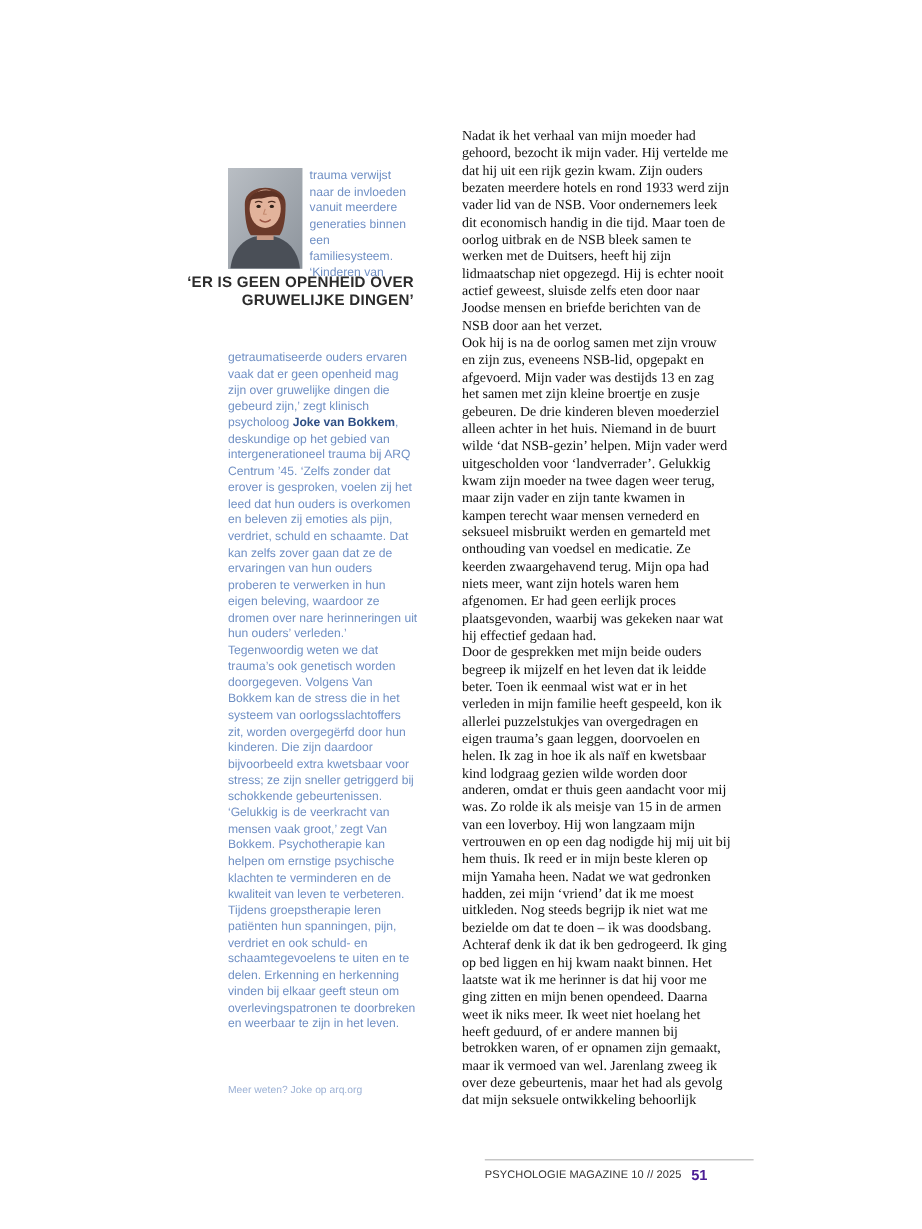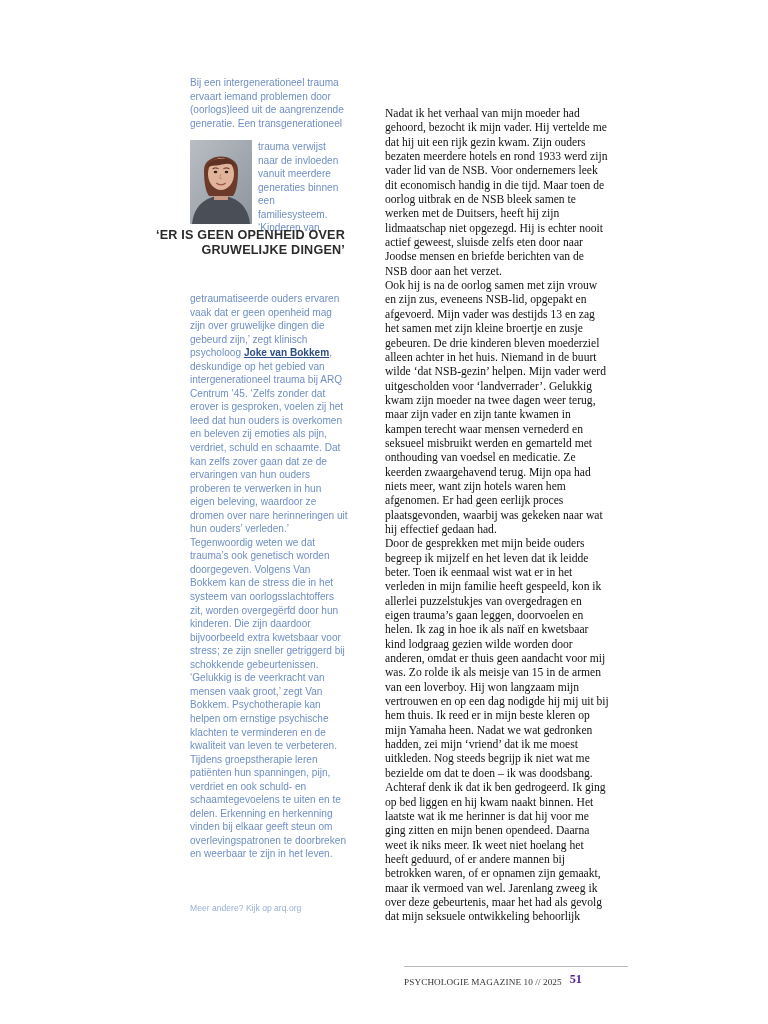--- a/index.html
+++ b/index.html
@@ -75,21 +75,20 @@
     top: 292px;
     width: 158px;
     font-family: "Liberation Sans", sans-serif;
     color: #6f8fc4;
     font-size: 10.1px;
     line-height: 13.55px;
   }
   .body-left .name {
     color: #2e4f86;
     font-weight: bold;
-    text-decoration: underline;
   }
   .meer-weten {
     position: absolute;
     left: 190px;
     top: 903px;
     width: 160px;
     font-family: "Liberation Sans", sans-serif;
     color: #9bb0d4;
     font-size: 8.6px;
     line-height: 11px;
@@ -111,23 +110,23 @@
     margin: 0;
   }
 
   
   .footer {
     position: absolute;
     left: 404px;
     top: 972px;
     width: 224px;
     display: flex;
-    align-items: flex-end;
+    align-items: center;
     justify-content: flex-start;
-    font-family: Liberation Serif, serif;
+    font-family: Liberation Sans, sans-serif;
   }
   .footer-rule {
     position: absolute;
     left: 404px;
     top: 966px;
     width: 224px;
     height: 1px;
     background: #b9b9b9;
   }
   .footer-text {
@@ -140,21 +139,20 @@
     font-weight: bold;
     color: #4c1d95;
     margin-left: 8px;
   }
 </style>
 </head>
 <body>
 
 <div class="page">
 
-  <div class="intro-text">Bij een intergenerationeel trauma ervaart iemand problemen door (oorlogs)leed uit de aangrenzende generatie. Een transgenerationeel</div>
 
   <div class="portrait">
     <svg width="62" height="84" viewBox="0 0 62 84" xmlns="http://www.w3.org/2000/svg">
       <defs>
         <linearGradient id="bg" x1="0" y1="0" x2="1" y2="1">
           <stop offset="0%" stop-color="#b9bec4"></stop>
           <stop offset="100%" stop-color="#8d949c"></stop>
         </linearGradient>
       </defs>
       <rect x="0" y="0" width="62" height="84" fill="url(#bg)"></rect>
@@ -181,21 +179,21 @@
     </svg>
   </div>
 
   <div class="wrap-block">trauma verwijst naar de invloeden vanuit meerdere generaties binnen een familiesysteem. ‘Kinderen van</div>
 
   <div class="pullquote">‘ER IS GEEN OPENHEID OVER GRUWELIJKE DINGEN’</div>
 
   <div class="body-left"><span>getraumatiseerde ouders ervaren vaak dat er geen openheid mag zijn over gruwelijke dingen die gebeurd zijn,’ zegt klinisch psycholoog </span><span class="name">Joke van Bokkem</span><span>, deskundige op het gebied van intergenerationeel trauma bij ARQ Centrum ’45. ‘Zelfs zonder dat erover is gesproken, voelen zij het leed dat hun ouders is overkomen en beleven zij emoties als pijn, verdriet, schuld en schaamte. Dat kan zelfs zover gaan dat ze de ervaringen van hun ouders proberen te verwerken in hun eigen beleving, waardoor ze dromen over nare herinneringen uit hun ouders’ verleden.’ Tegenwoordig weten we dat trauma’s ook genetisch worden doorgegeven. Volgens Van Bokkem kan de stress die in het systeem van oorlogsslachtoffers zit, worden overgegërfd door hun kinderen. Die zijn daardoor bijvoorbeeld extra kwetsbaar voor stress; ze zijn sneller getriggerd bij schokkende gebeurtenissen.
 ‘Gelukkig is de veerkracht van mensen vaak groot,’ zegt Van Bokkem. Psychotherapie kan helpen om ernstige psychische klachten te verminderen en de kwaliteit van leven te verbeteren. Tijdens groepstherapie leren patiënten hun spanningen, pijn, verdriet en ook schuld- en schaamtegevoelens te uiten en te delen. Erkenning en herkenning vinden bij elkaar geeft steun om overlevingspatronen te doorbreken en weerbaar te zijn in het leven.</span></div>
 
-  <div class="meer-weten">Meer andere? Kijk op arq.org</div>
+  <div class="meer-weten">Meer weten? Joke op arq.org</div>
 
   <div class="right-col">
     <p>Nadat ik het verhaal van mijn moeder had gehoord, bezocht ik mijn vader. Hij vertelde me dat hij uit een rijk gezin kwam. Zijn ouders bezaten meerdere hotels en rond 1933 werd zijn vader lid van de NSB. Voor ondernemers leek dit economisch handig in die tijd. Maar toen de oorlog uitbrak en de NSB bleek samen te werken met de Duitsers, heeft hij zijn lidmaatschap niet opgezegd. Hij is echter nooit actief geweest, sluisde zelfs eten door naar Joodse mensen en briefde berichten van de NSB door aan het verzet.</p>
     <p>Ook hij is na de oorlog samen met zijn vrouw en zijn zus, eveneens NSB-lid, opgepakt en afgevoerd. Mijn vader was destijds 13 en zag het samen met zijn kleine broertje en zusje gebeuren. De drie kinderen bleven moederziel alleen achter in het huis. Niemand in de buurt wilde ‘dat NSB-gezin’ helpen. Mijn vader werd uitgescholden voor ‘landverrader’. Gelukkig kwam zijn moeder na twee dagen weer terug, maar zijn vader en zijn tante kwamen in kampen terecht waar mensen vernederd en seksueel misbruikt werden en gemarteld met onthouding van voedsel en medicatie. Ze keerden zwaargehavend terug. Mijn opa had niets meer, want zijn hotels waren hem afgenomen. Er had geen eerlijk proces plaatsgevonden, waarbij was gekeken naar wat hij effectief gedaan had.</p>
     <p>Door de gesprekken met mijn beide ouders begreep ik mijzelf en het leven dat ik leidde beter. Toen ik eenmaal wist wat er in het verleden in mijn familie heeft gespeeld, kon ik allerlei puzzelstukjes van overgedragen en eigen trauma’s gaan leggen, doorvoelen en helen. Ik zag in hoe ik als naïf en kwetsbaar kind lodgraag gezien wilde worden door anderen, omdat er thuis geen aandacht voor mij was. Zo rolde ik als meisje van 15 in de armen van een loverboy. Hij won langzaam mijn vertrouwen en op een dag nodigde hij mij uit bij hem thuis. Ik reed er in mijn beste kleren op mijn Yamaha heen. Nadat we wat gedronken hadden, zei mijn ‘vriend’ dat ik me moest uitkleden. Nog steeds begrijp ik niet wat me bezielde om dat te doen – ik was doodsbang. Achteraf denk ik dat ik ben gedrogeerd. Ik ging op bed liggen en hij kwam naakt binnen. Het laatste wat ik me herinner is dat hij voor me ging zitten en mijn benen opendeed. Daarna weet ik niks meer. Ik weet niet hoelang het heeft geduurd, of er andere mannen bij betrokken waren, of er opnamen zijn gemaakt, maar ik vermoed van wel. Jarenlang zweeg ik over deze gebeurtenis, maar het had als gevolg dat mijn seksuele ontwikkeling behoorlijk</p>
   </div>
 
   <div class="footer-rule"></div>
   <div class="footer">
     <span class="footer-text">PSYCHOLOGIE MAGAZINE 10 // 2025</span>

